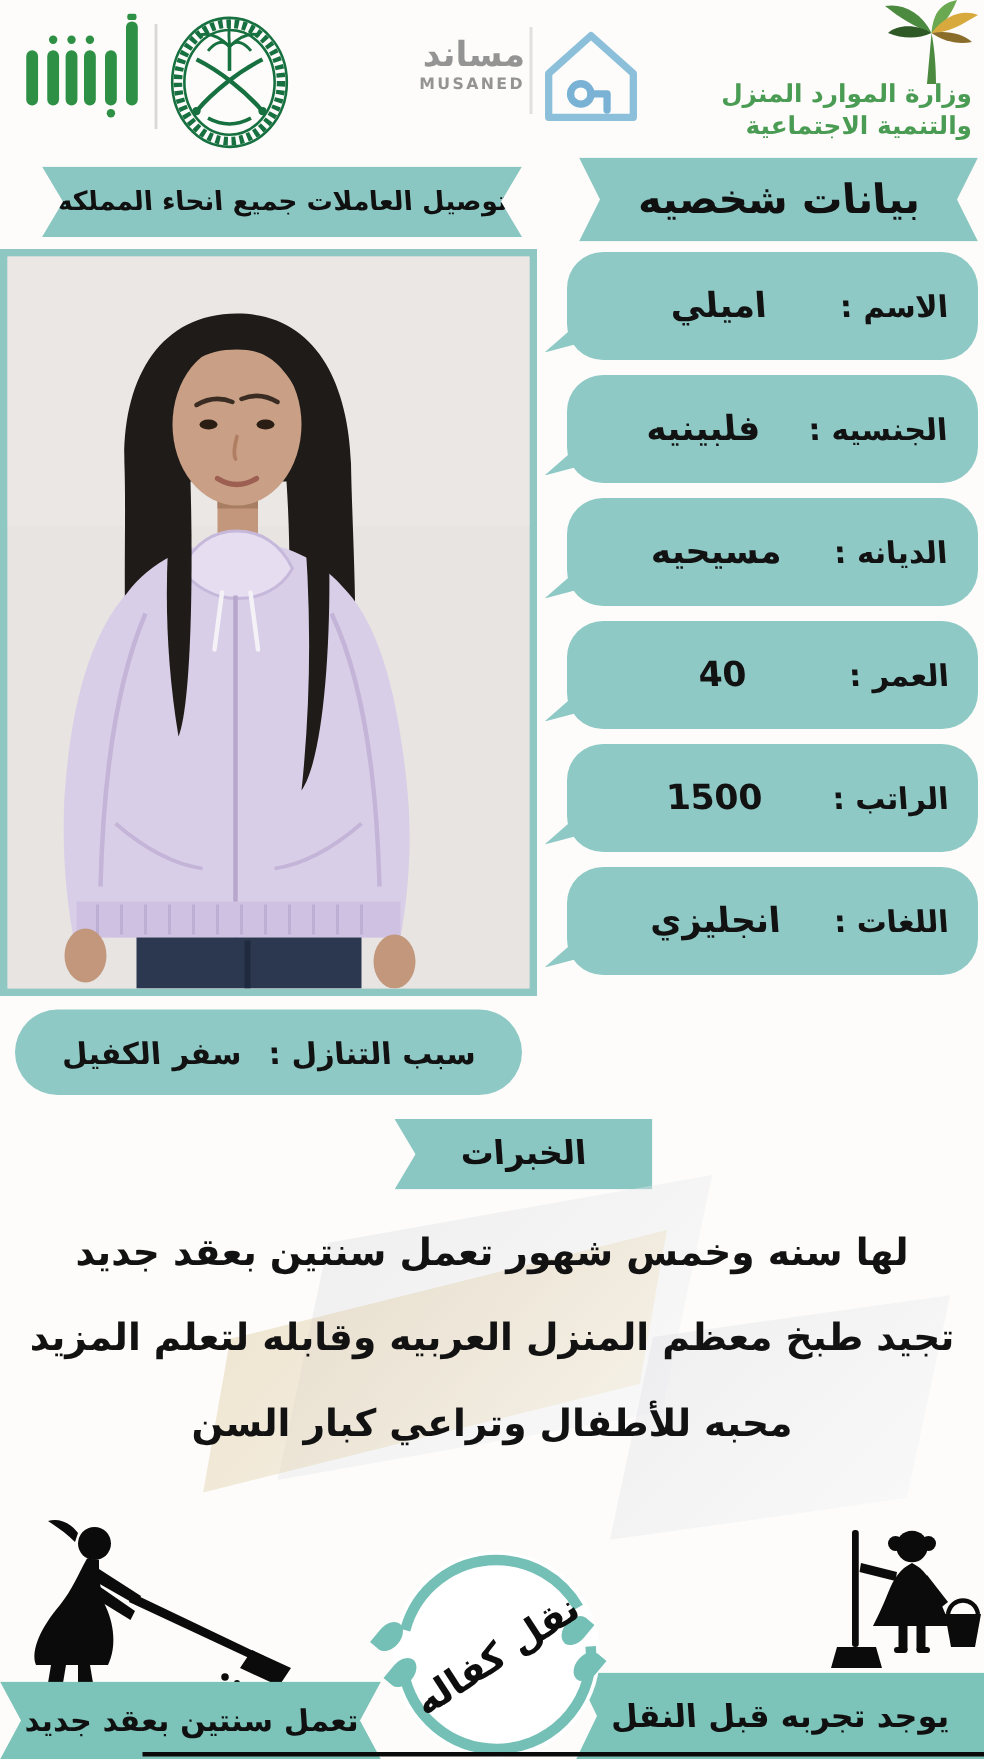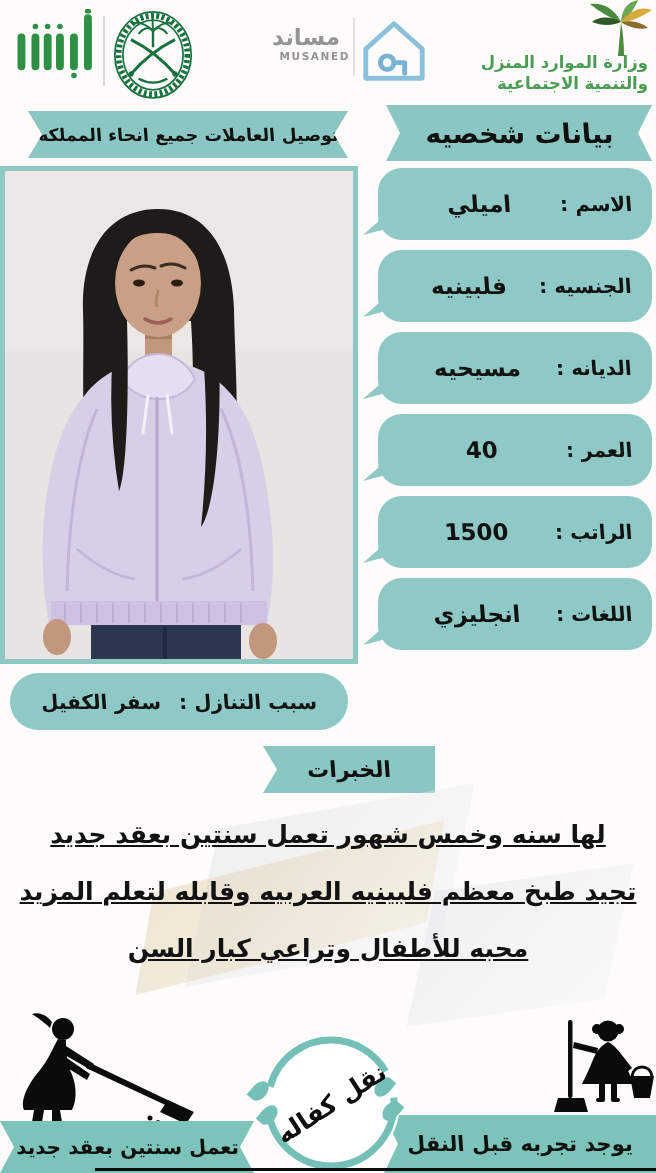--- a/index.html
+++ b/index.html
@@ -4,21 +4,21 @@
 <style>
   html,body{margin:0;padding:0;background:#ffffff;}
   .stage{
     position:relative;width:656px;height:1173px;overflow:hidden;
     background:#fdfcfa;font-family:"DejaVu Sans",sans-serif;color:#121212;
     direction:rtl;
   }
   .abs{position:absolute;}
   
   .hdr-div{background:#d9d9d9;}
-  .mus-ar{font-size:23px;font-weight:bold;color:#949494;text-align:center;line-height:26px;}
+  .mus-ar{font-size:23px;font-weight:bold;color:#949494;line-height:26px;}
   .mus-en{font-size:10.5px;color:#949494;text-align:right;letter-spacing:1.6px;font-weight:bold;}
   .hrsd-text{font-size:16.5px;line-height:21px;color:#4a9b53;font-weight:bold;text-align:right;}
   
   .teal{background:#8bc7c2;}
   .notch-both{clip-path:polygon(0 0,100% 0,calc(100% - 14px) 50%,100% 100%,0 100%,14px 50%);}
   .notch-left{clip-path:polygon(0 0,100% 0,100% 100%,0 100%,14px 50%);}
   .banner{display:flex;align-items:center;justify-content:center;font-weight:bold;color:#101010;}
   .sk{transform:skewX(4deg);}
   
   .photo{border:5px solid #8fc8c3;background:#e7e4e1;box-sizing:border-box;}
@@ -27,21 +27,21 @@
     background:#8ec9c5;border-radius:24px;display:flex;align-items:center;
     padding:0 20px;box-sizing:border-box;
   }
   .bubble .lbl{flex:0 0 auto;font-weight:bold;font-size:20px;}
   .bubble .val{flex:1;text-align:center;font-weight:bold;font-size:23px;}
   .tail{position:absolute;left:-15px;bottom:5px;width:24px;height:21px;background:#8ec9c5;
         clip-path:polygon(100% 0,0 100%,100% 70%);}
   .pill{background:#8ec9c5;border-radius:29px;display:flex;align-items:center;justify-content:center;
         gap:18px;font-weight:bold;font-size:20px;box-sizing:border-box;}
   
-  .exp-line{width:656px;text-align:center;font-weight:bold;font-size:25px;line-height:57px;position:relative;z-index:2;text-decoration:underline;}
+  .exp-line{width:656px;text-align:center;font-weight:bold;font-size:25px;line-height:57px;position:relative;z-index:2;}
   .wm{position:absolute;opacity:.38;z-index:1;}
   
   .teal2{background:#7cc3b9;}
   .foot-ribbon{display:flex;align-items:center;justify-content:center;font-weight:bold;color:#101010;}
   .badge-wrap{z-index:6;}
   .badge-circle{position:absolute;left:6px;top:6px;width:138px;height:138px;border-radius:50%;background:#ffffff;}
   .badge-text{position:absolute;left:0;top:0;width:150px;height:150px;display:flex;align-items:center;justify-content:center;
               font-weight:bold;font-size:25px;color:#0d0d0d;transform:rotate(-33deg);}
   .comma{position:absolute;width:15px;height:22px;background:#74c0b6;border-radius:50% 50% 50% 0;}
   .blk-line{background:#0a0a0a;}
@@ -220,21 +220,21 @@
   <div class="abs teal notch-left banner" style="left:263px;top:746px;width:172px;height:47px;font-size:22px;">
     <span class="sk">الخبرات</span>
   </div>
 
   <div class="abs wm" style="left:200px;top:810px;width:260px;height:150px;background:linear-gradient(135deg,#dcdce2,#f0f1f5);transform:rotate(-10deg) skewX(-22deg);"></div>
   <div class="abs wm" style="left:140px;top:860px;width:300px;height:95px;background:linear-gradient(135deg,#d8c193,#f0e3c6);transform:rotate(-14deg) skewX(-24deg);"></div>
   <div class="abs wm" style="left:420px;top:880px;width:200px;height:130px;background:linear-gradient(135deg,#dddde3,#f2f2f6);transform:rotate(-8deg) skewX(-20deg);"></div>
 
   <div class="abs" style="left:0;top:806px;width:656px;">
     <div class="exp-line">لها سنه وخمس شهور تعمل سنتين بعقد جديد</div>
-    <div class="exp-line">تجيد طبخ معظم فلبينيه العربيه وقابله لتعلم المزيد</div>
+    <div class="exp-line">تجيد طبخ معظم المنزل العربيه وقابله لتعلم المزيد</div>
     <div class="exp-line">محبه للأطفال وتراعي كبار السن</div>
   </div>
 
   <svg class="abs" style="left:8px;top:1012px;z-index:3;" width="200" height="112" viewBox="0 0 200 112">
     <g fill="#0b0b0b">
       <path d="M44,10 C38,2 30,0 24,2 C30,6 36,10 42,16 Z"></path>
       <circle cx="55" cy="17" r="11"></circle>
       <path d="M50,27 C44,38 40,48 32,58 C20,72 12,88 16,98 L64,98 C70,86 68,70 62,58 C58,46 58,36 58,28 Z"></path>
       <path d="M58,34 L86,52 L83,58 L55,42 Z"></path>
       <path d="M56,44 L82,62 L79,68 L53,52 Z"></path>

